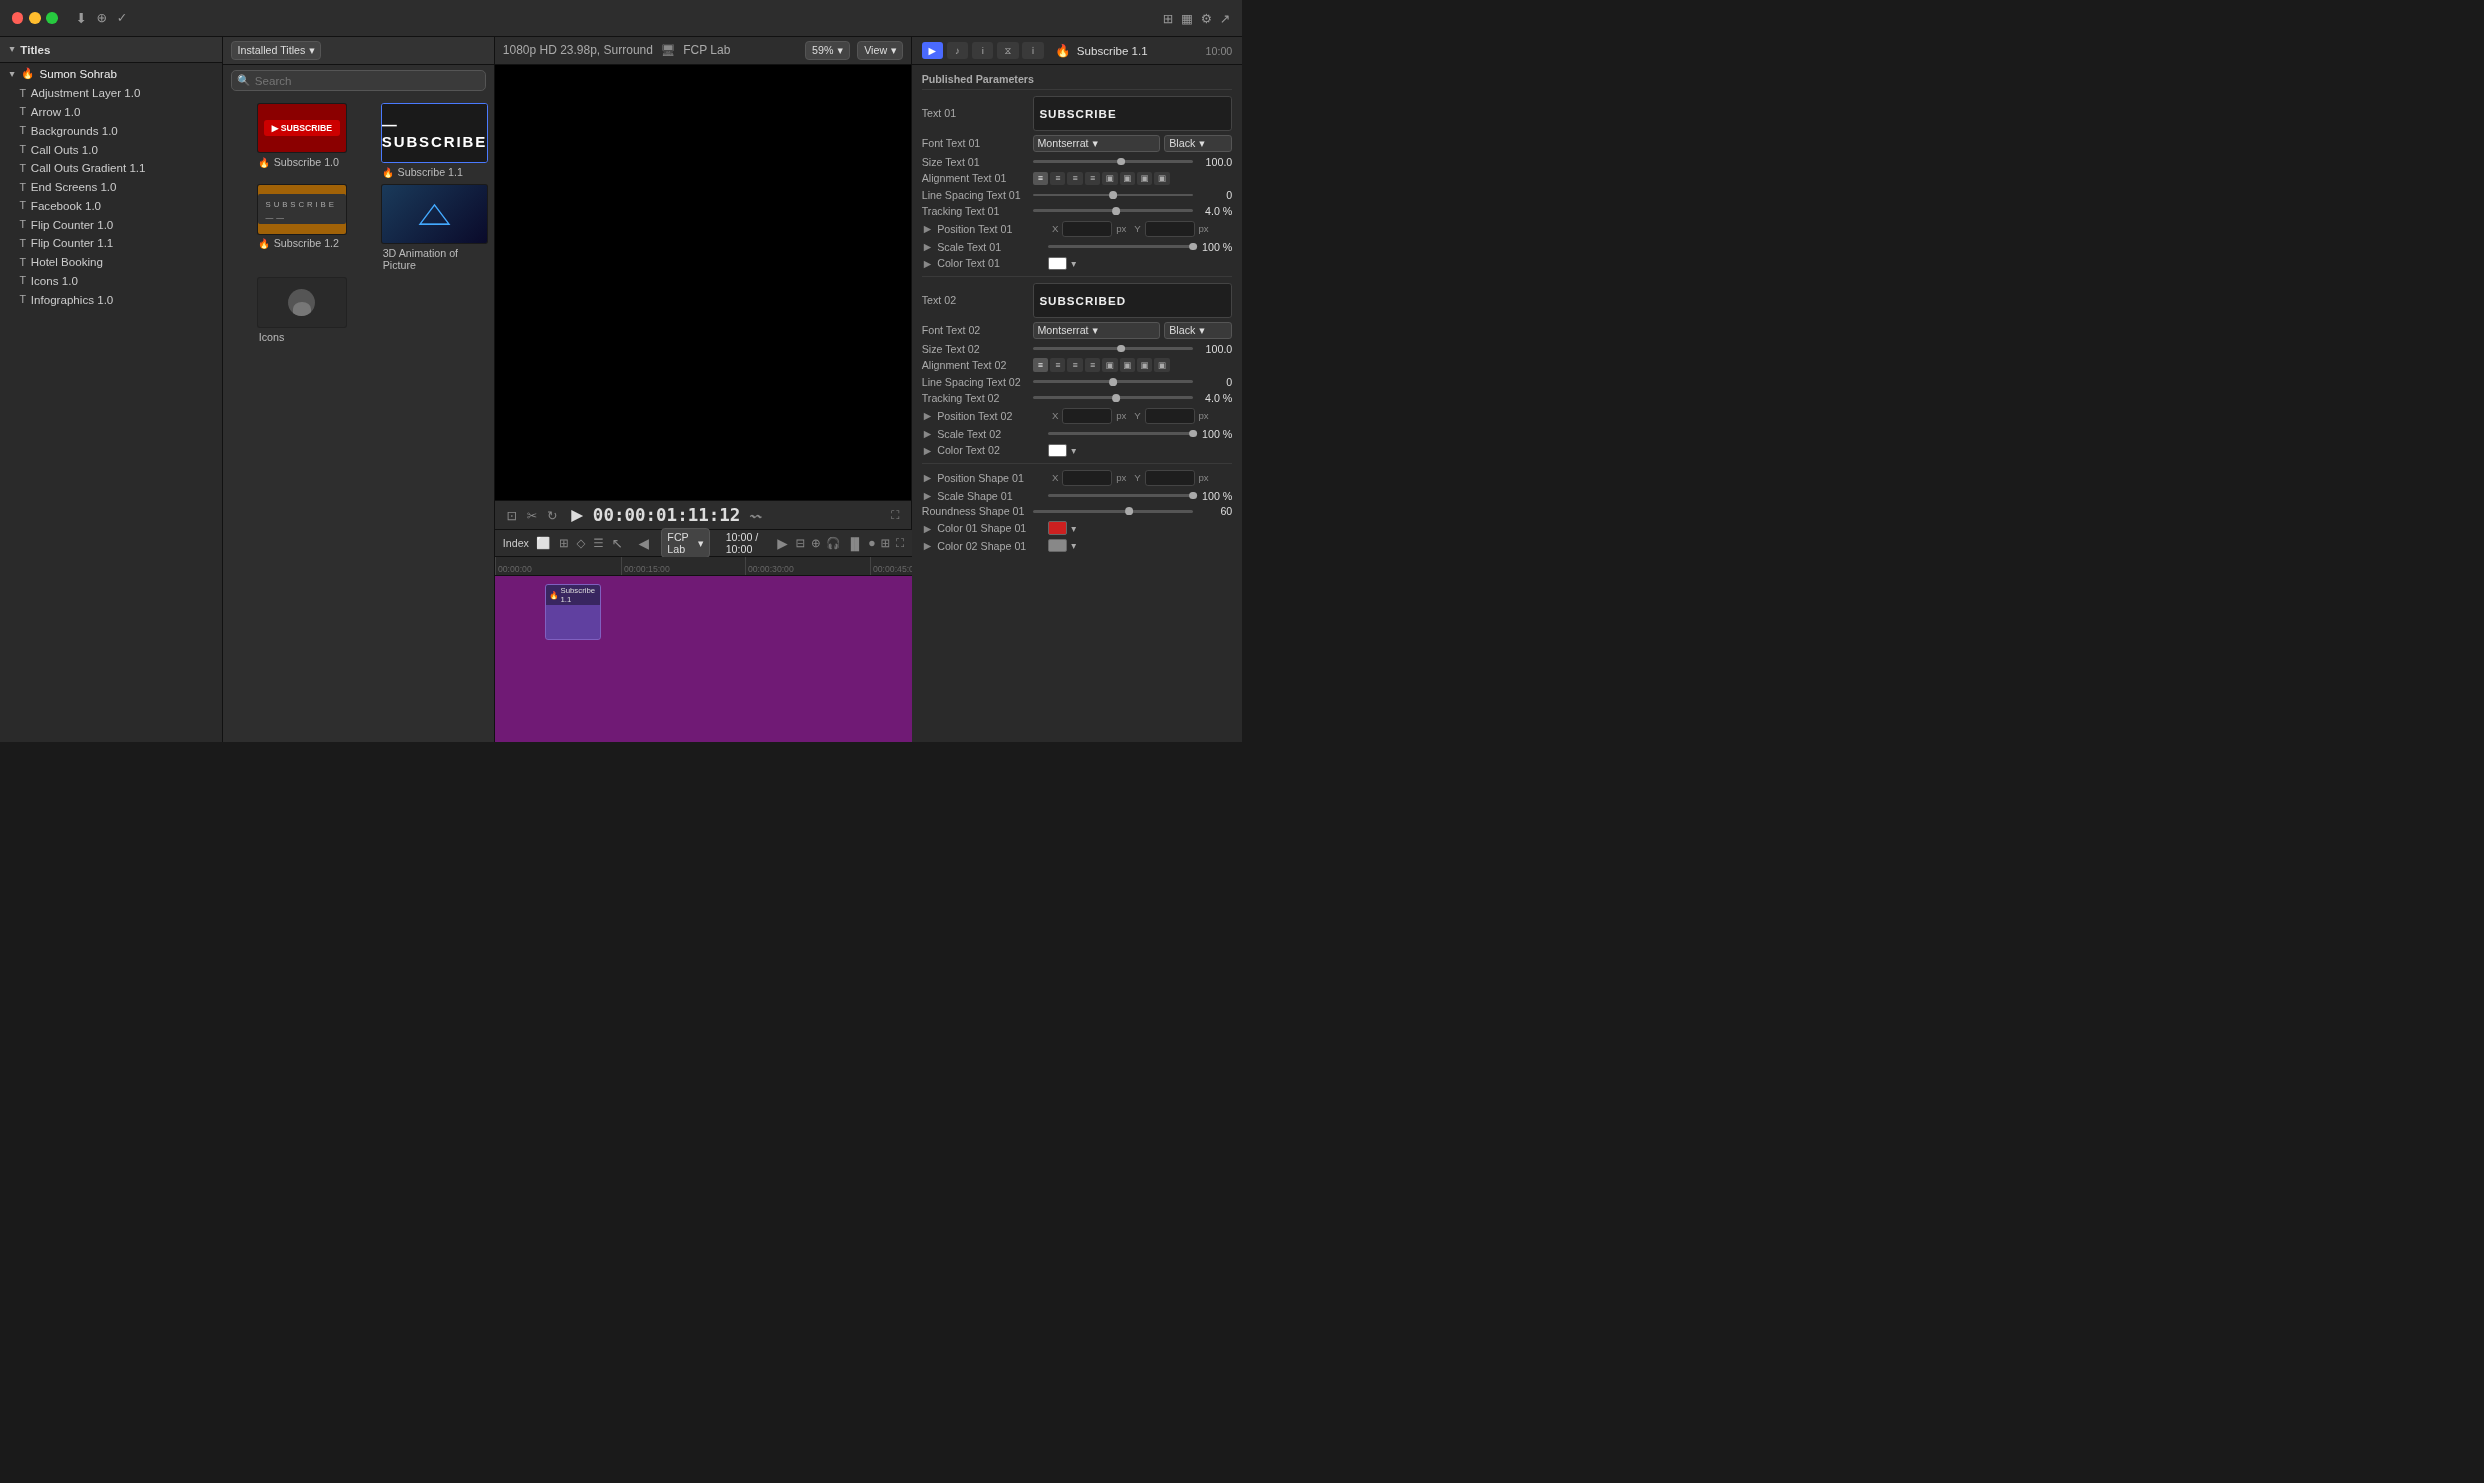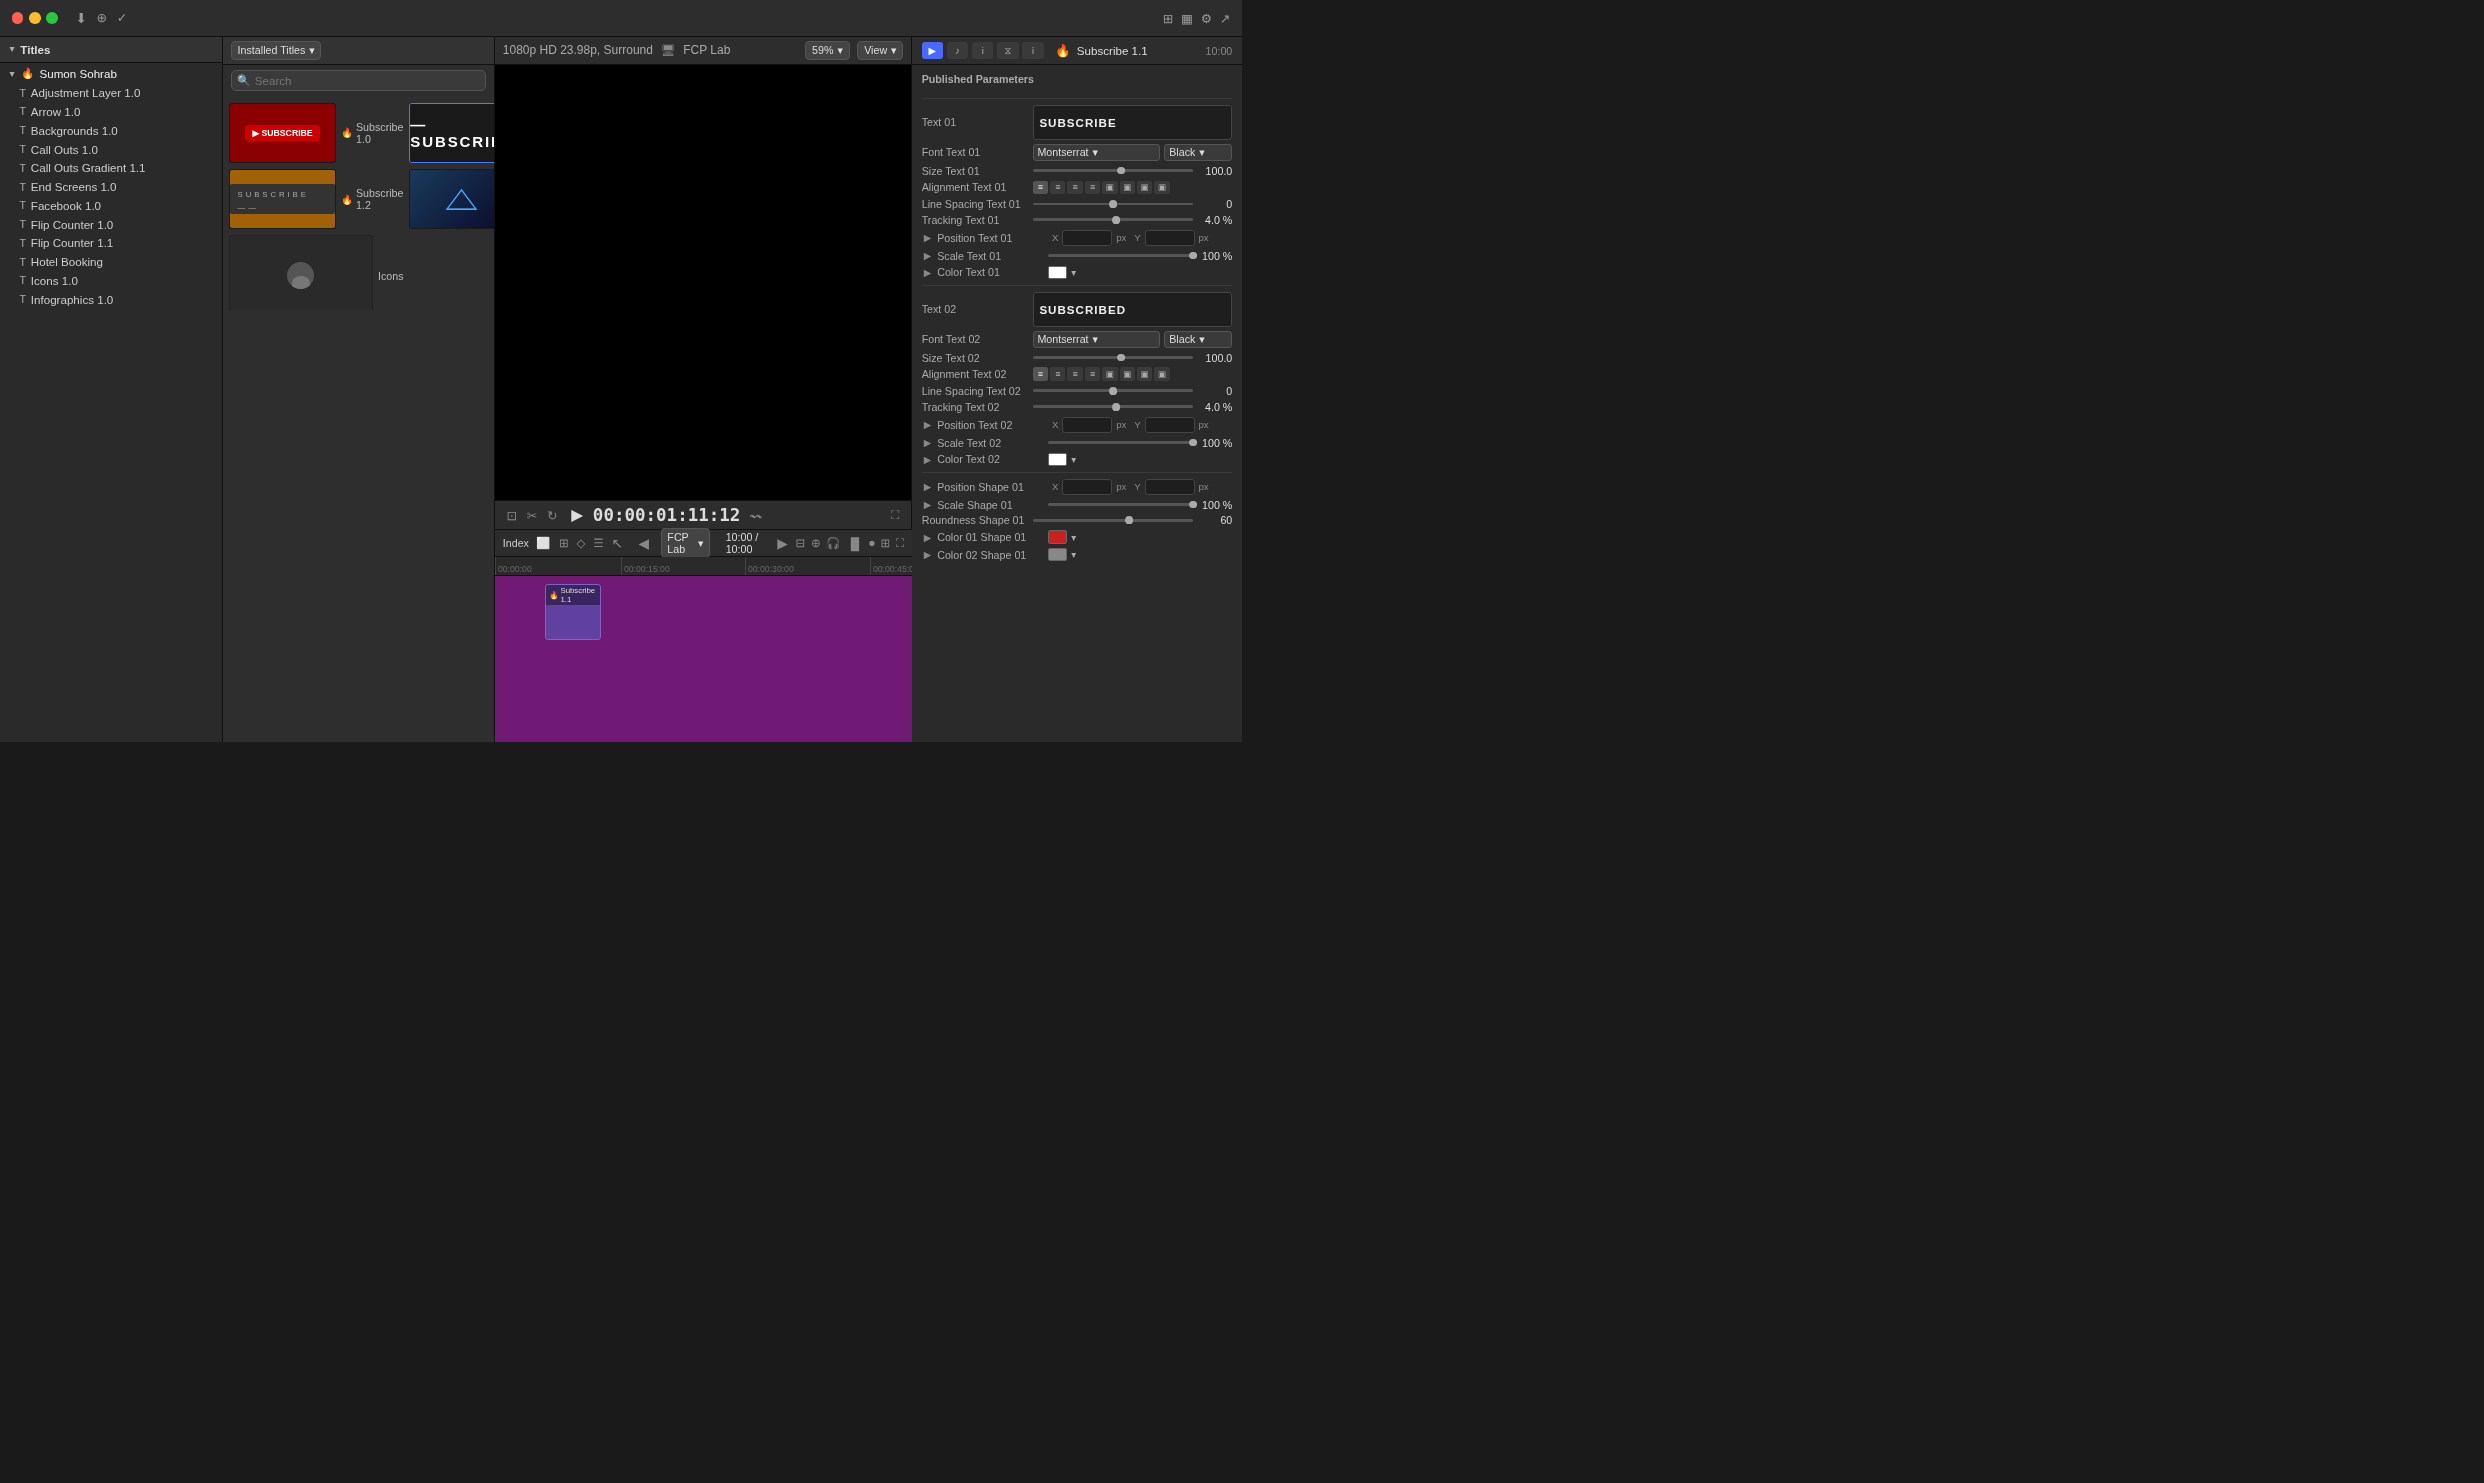--- a/index.html
+++ b/index.html
@@ -141,23 +141,24 @@
     
     .thumb-grid {
       display: grid;
       grid-template-columns: 1fr 1fr;
       gap: 5.8px;
       padding: 5.8px;
       overflow-y: auto;
     }
     .thumb-item {
       display: flex;
-      flex-direction: row;
+      flex-direction: column;
       gap: 2.9px;
       cursor: pointer;
+      margin-left: 28px;
     }
     .thumb-img {
       width: 100%;
       aspect-ratio: 16/9;
       background: #1a1a1a;
       border-radius: 2.9px;
       border: 1.9px solid transparent;
       display: flex;
       align-items: center;
       justify-content: center;
@@ -368,21 +369,21 @@
       flex: 1;
       overflow-y: auto;
       padding: 7.8px 9.7px;
     }
 
     .section-title {
       font-size: 10.7px;
       font-weight: 600;
       color: #aaa;
       margin-bottom: 5.8px;
-      padding-bottom: 13px;
+      padding-bottom: 4px;
       border-bottom: 1px solid #3a3a3a;
     }
 
     .param-row {
       display: flex;
       align-items: center;
       margin-bottom: 3.9px;
       gap: 3.9px;
     }
     .param-label {

